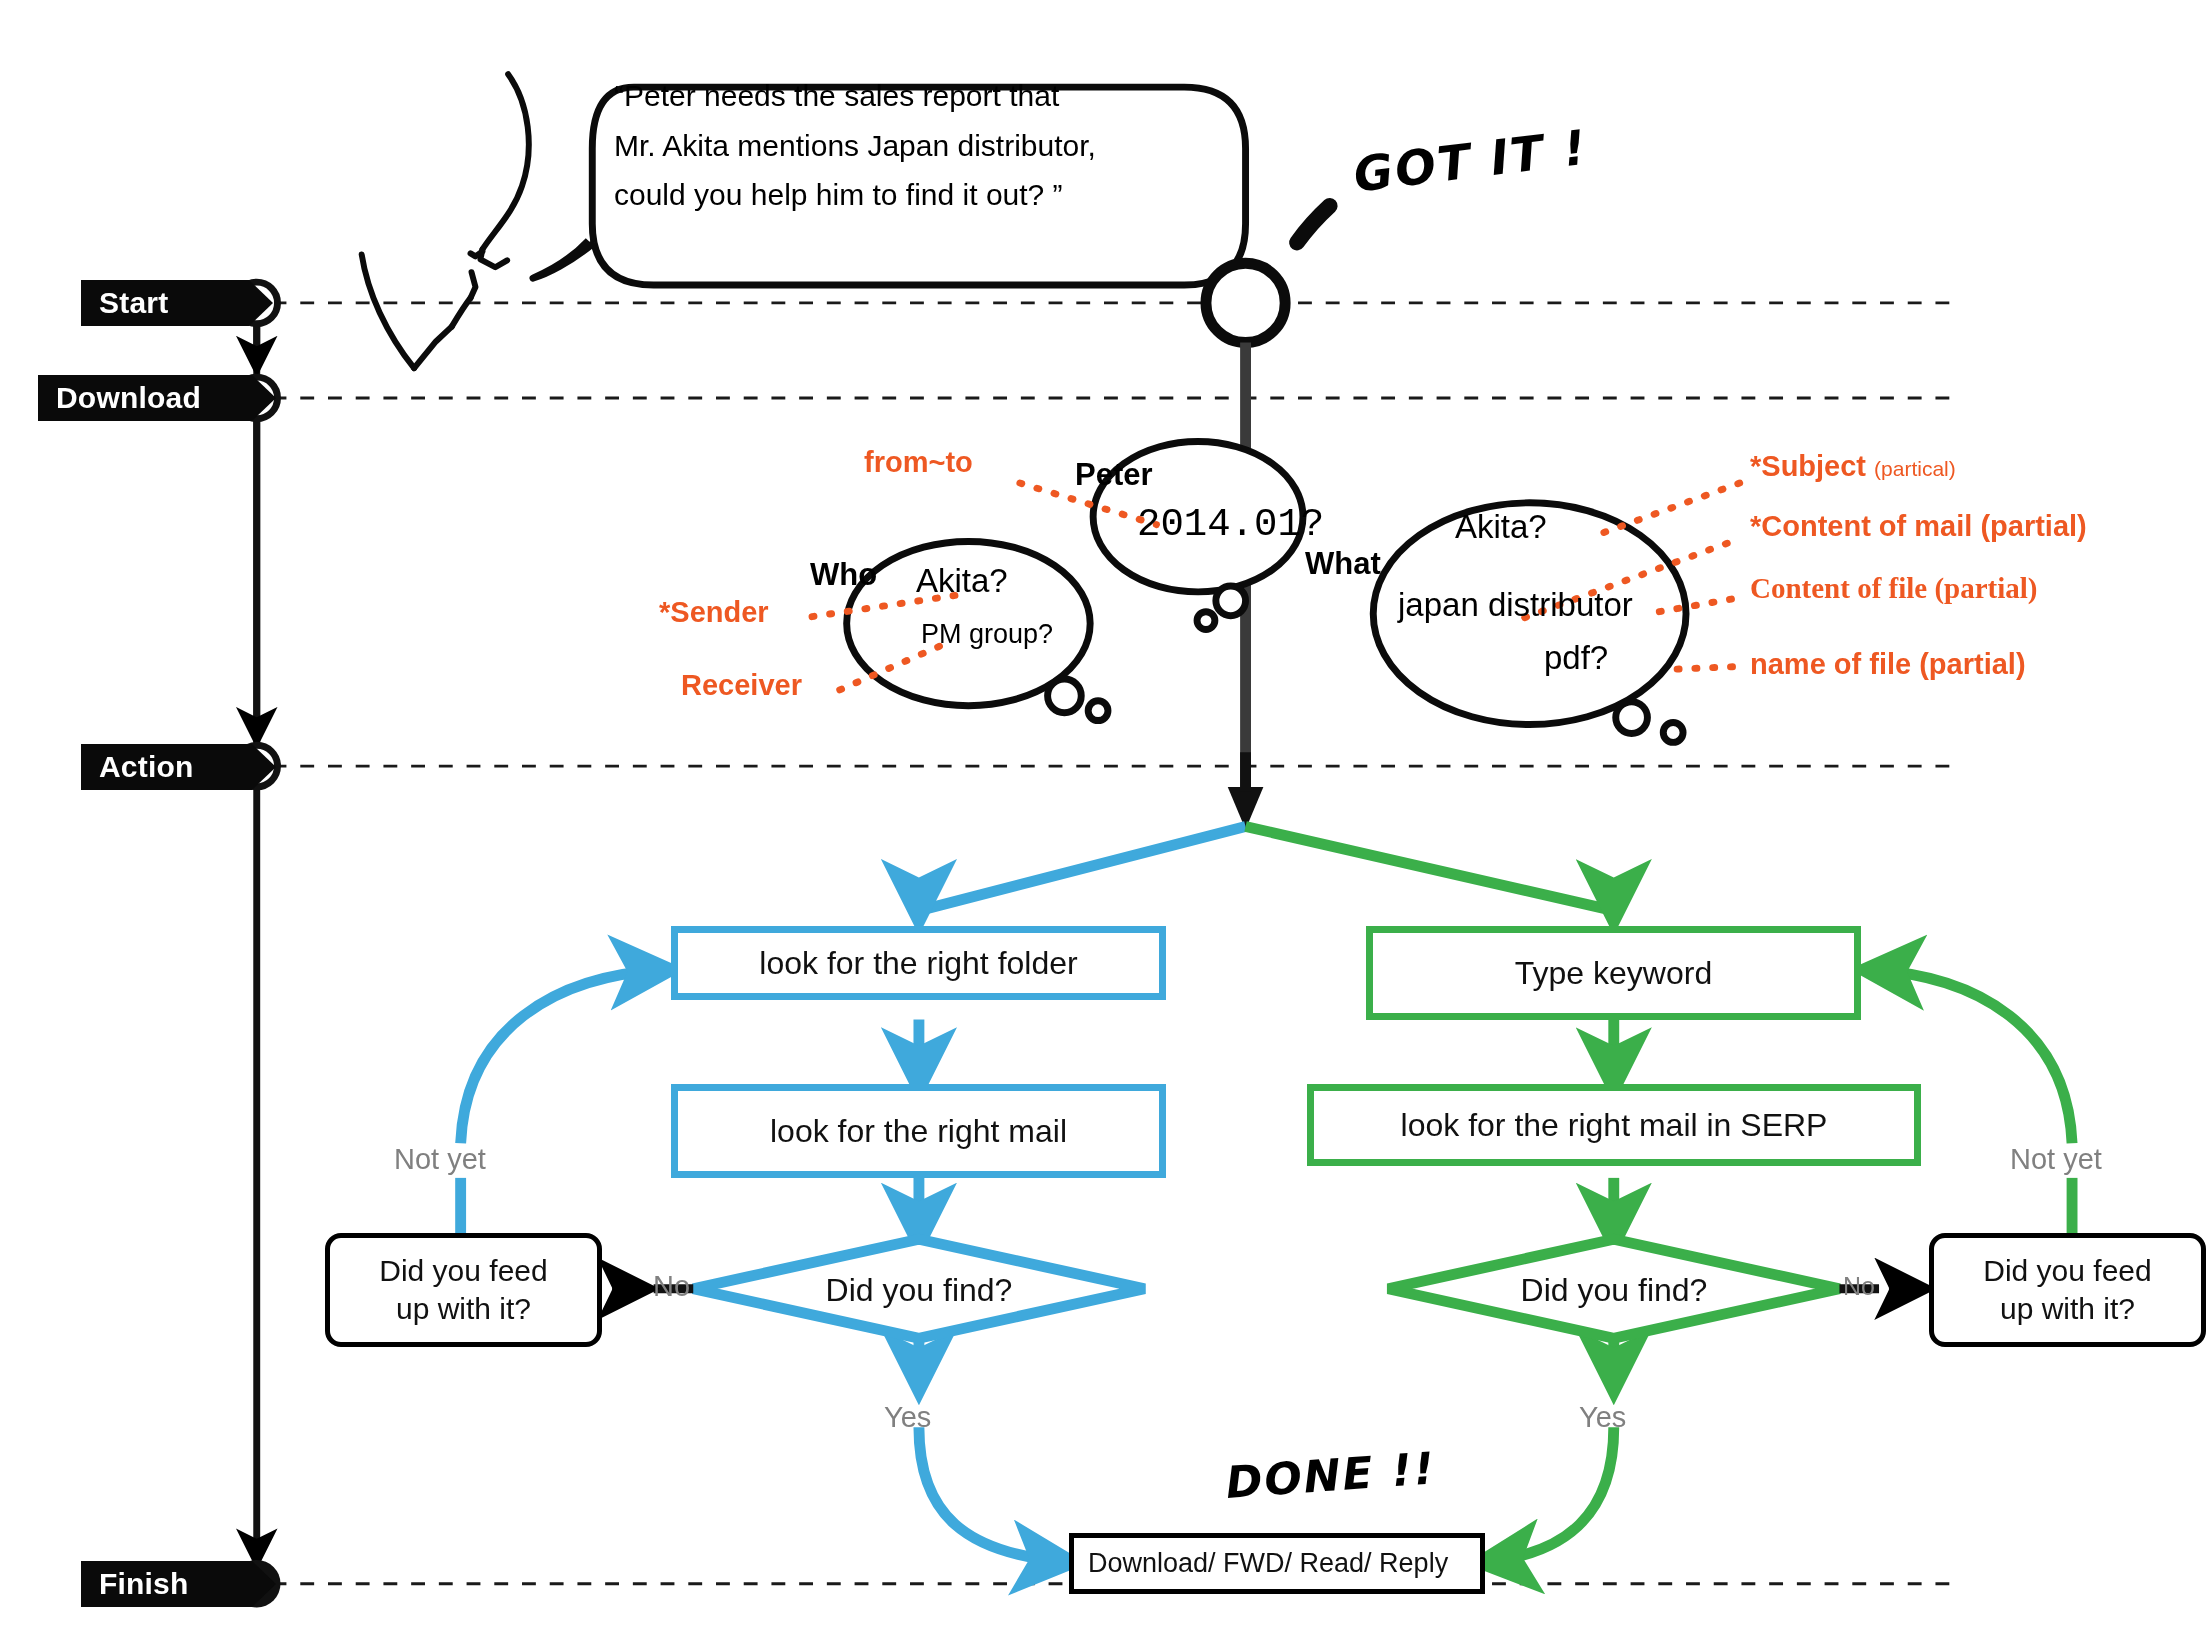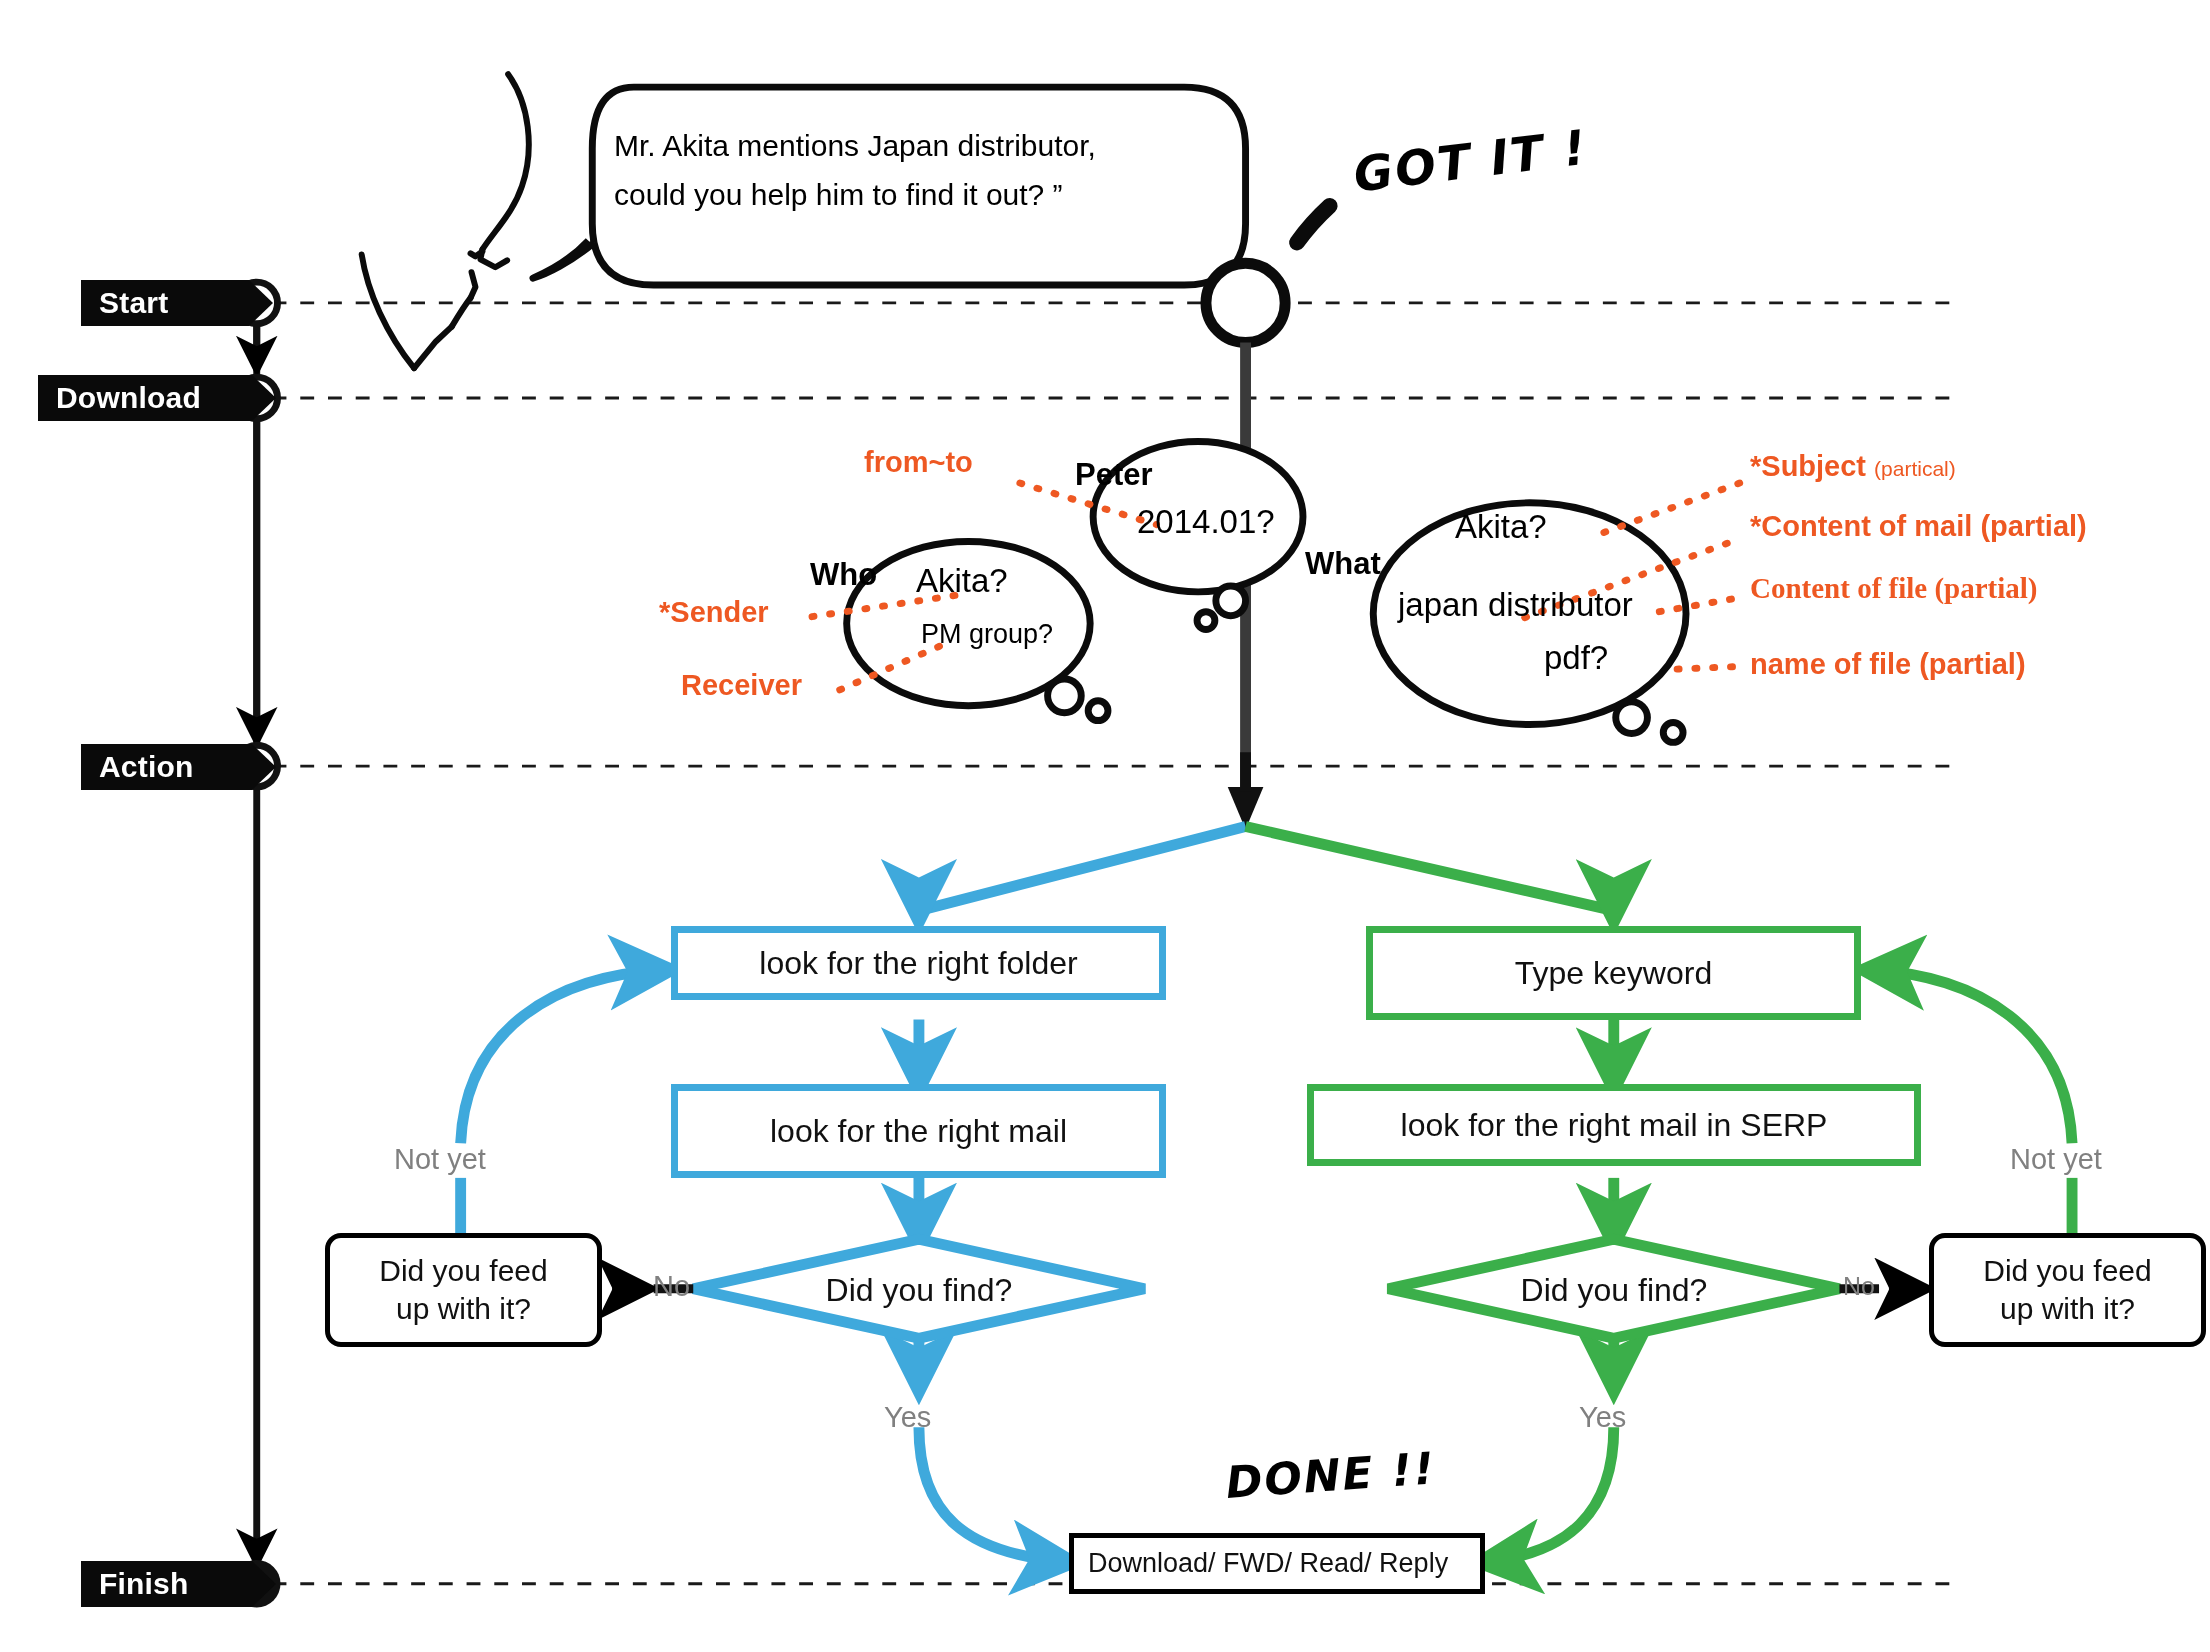--- a/index.html
+++ b/index.html
@@ -272,27 +272,28 @@
   <div class="stage-tag" style="left:38px;  top:375px; width:190px;">
       <span>Download</span>
     </div>
   <div class="stage-tag" style="left:81px;  top:744px; width:147px;">
       <span>Action</span>
     </div>
   <div class="stage-tag" style="left:81px;  top:1561px;width:147px;">
       <span>Finish</span>
     </div>
 
+  <div class="bubble-text" style="left:614px; top:71px;">“Peter needs the sales report that</div>
   <div class="bubble-text" style="left:614px; top:121px;">Mr. Akita mentions Japan distributor,</div>
   <div class="bubble-text" style="left:614px; top:170px;">could you help him to find it out? ”</div>
 
   <div class="marker" style="left:1354px; top:147px; font-size:48px; transform:rotate(-7deg);">GOT IT !</div>
 
   <div class="wlabel" style="left:1075px; top:457px;">Peter</div>
-  <div class="think" style="left:1137px; top:503px; font-size:33px;">2014.01?</div>
+  <div class="think" style="left:1137px; top:503px; font-size:39px;font-family:Liberation Mono, monospace;">2014.01?</div>
   <div class="ann" style="left:864px;  top:446px;">from~to</div>
 
   <div class="wlabel" style="left:810px; top:557px;">Who</div>
   <div class="think" style="left:916px; top:562px; font-size:33px;">Akita?</div>
   <div class="think" style="left:921px; top:619px; font-size:27px;">PM group?</div>
   <div class="ann" style="left:659px; top:596px;">*Sender</div>
   <div class="ann" style="left:681px; top:669px;">Receiver</div>
 
   <div class="wlabel" style="left:1305px; top:546px;">What</div>
   <div class="think" style="left:1455px; top:508px; font-size:33px;">Akita?</div>

